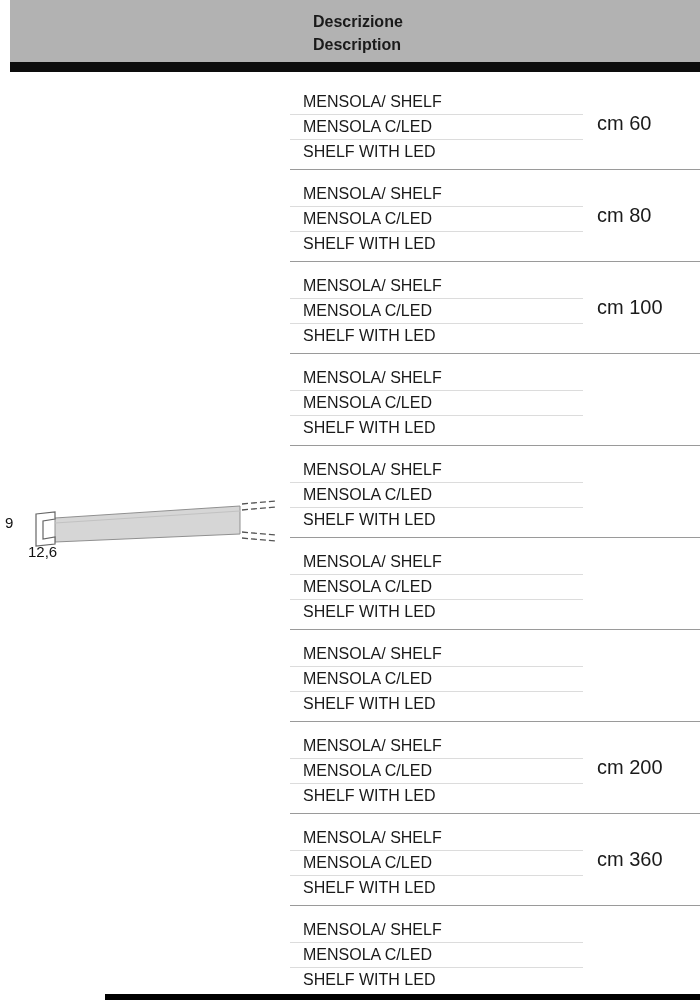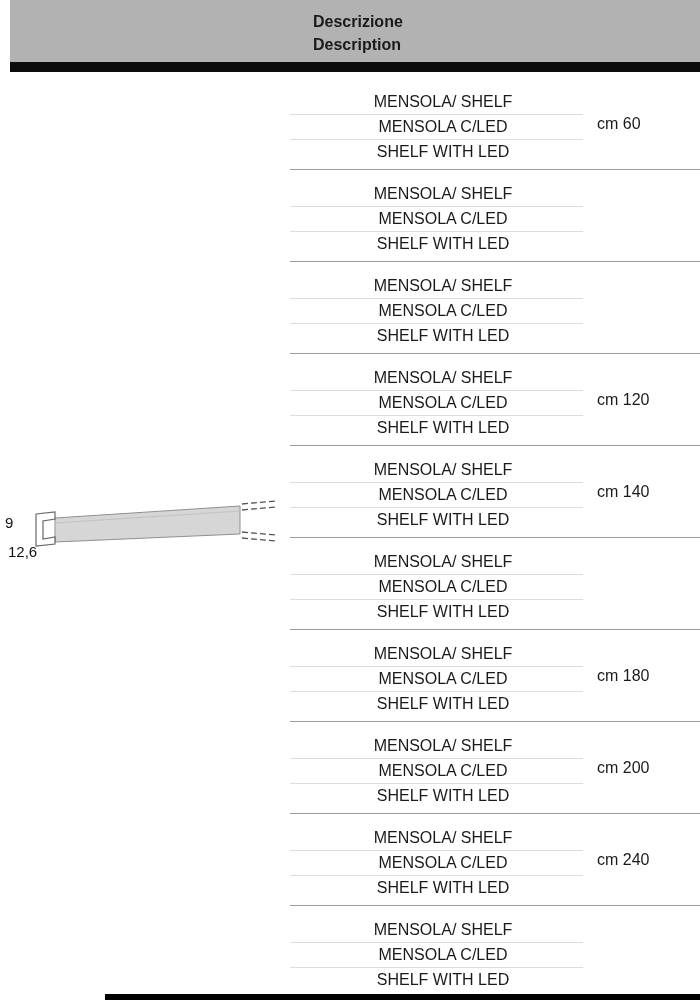--- a/index.html
+++ b/index.html
@@ -23,24 +23,24 @@
   .hcol { position: absolute; top: 10px; font-size: 16px; font-weight: bold; line-height: 23px; color: #1a1a1a; }
   .hcol-desc { left: 303px; }
   .hcol-width { left: 597px; }
   .black-bar { height: 10px; background: #0d0d0d; }
 
   
   .drawing { position: absolute; left: 0; top: 490px; width: 290px; height: 95px; }
   .drawing svg { position: absolute; left: 0; top: 0; }
   .dim { position: absolute; font-size: 15px; color: #111; }
   .dim-h { left: 5px; top: 24px; }
-  .dim-d { left: 8px; top: 53px; }
+  .dim-d { left: 28px; top: 53px; }
 
   
-  .table { position: absolute; left: 290px; top: 78px; width: 410px; text-align: center; }
+  .table { position: absolute; left: 290px; top: 78px; width: 410px; }
   .row {
     position: relative;
     box-sizing: border-box;
     height: 92px;
     border-bottom: 1px solid #9a9a9a;
   }
   .row:last-child { border-bottom: none; }
   .lines { position: absolute; left: 0; top: 12px; width: 293px; }
   .line {
     height: 24px;
@@ -51,21 +51,21 @@
     white-space: nowrap;
   }
   .line:last-child { border-bottom: none; }
   .width-val {
     position: absolute;
     left: 307px;
     top: 0;
     bottom: 0;
     display: flex;
     align-items: center;
-    font-size: 16px;
+    font-size: 20px;
     white-space: nowrap;
   }
 
   .footer-bar {
     position: absolute;
     left: 105px;
     right: 0;
     bottom: 0;
     height: 6px;
     background: #000000;
@@ -112,81 +112,80 @@
     </div>
     <div class="width-val">cm 60</div>
   </div>
 
   <div class="row">
     <div class="lines">
       <div class="line">MENSOLA/ SHELF</div>
       <div class="line">MENSOLA C/LED</div>
       <div class="line">SHELF WITH LED</div>
     </div>
+    <div class="width-val">cm 80</div>
+  </div>
+
+  <div class="row">
+    <div class="lines">
+      <div class="line">MENSOLA/ SHELF</div>
+      <div class="line">MENSOLA C/LED</div>
+      <div class="line">SHELF WITH LED</div>
+    </div>
+    <div class="width-val">cm 100</div>
   </div>
 
   <div class="row">
     <div class="lines">
       <div class="line">MENSOLA/ SHELF</div>
       <div class="line">MENSOLA C/LED</div>
       <div class="line">SHELF WITH LED</div>
     </div>
   </div>
 
   <div class="row">
     <div class="lines">
       <div class="line">MENSOLA/ SHELF</div>
       <div class="line">MENSOLA C/LED</div>
       <div class="line">SHELF WITH LED</div>
     </div>
-    <div class="width-val">cm 120</div>
-  </div>
-
-  <div class="row">
-    <div class="lines">
-      <div class="line">MENSOLA/ SHELF</div>
-      <div class="line">MENSOLA C/LED</div>
-      <div class="line">SHELF WITH LED</div>
-    </div>
-    <div class="width-val">cm 140</div>
   </div>
 
   <div class="row">
     <div class="lines">
       <div class="line">MENSOLA/ SHELF</div>
       <div class="line">MENSOLA C/LED</div>
       <div class="line">SHELF WITH LED</div>
     </div>
   </div>
 
   <div class="row">
     <div class="lines">
       <div class="line">MENSOLA/ SHELF</div>
       <div class="line">MENSOLA C/LED</div>
       <div class="line">SHELF WITH LED</div>
     </div>
-    <div class="width-val">cm 180</div>
   </div>
 
   <div class="row">
     <div class="lines">
       <div class="line">MENSOLA/ SHELF</div>
       <div class="line">MENSOLA C/LED</div>
       <div class="line">SHELF WITH LED</div>
     </div>
     <div class="width-val">cm 200</div>
   </div>
 
   <div class="row">
     <div class="lines">
       <div class="line">MENSOLA/ SHELF</div>
       <div class="line">MENSOLA C/LED</div>
       <div class="line">SHELF WITH LED</div>
     </div>
-    <div class="width-val">cm 240</div>
+    <div class="width-val">cm 360</div>
   </div>
 
   <div class="row">
     <div class="lines">
       <div class="line">MENSOLA/ SHELF</div>
       <div class="line">MENSOLA C/LED</div>
       <div class="line">SHELF WITH LED</div>
     </div>
   </div>
 </section>

